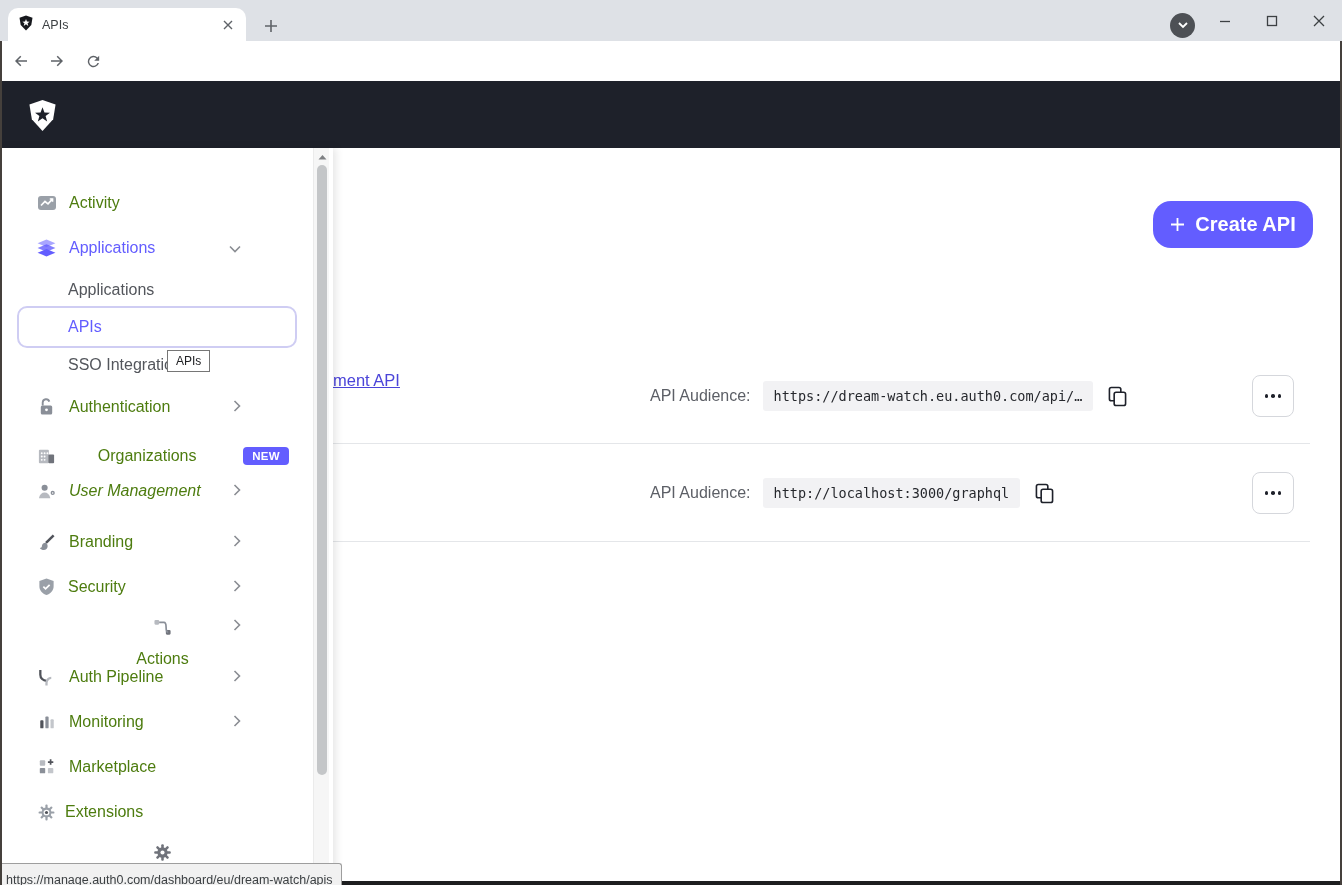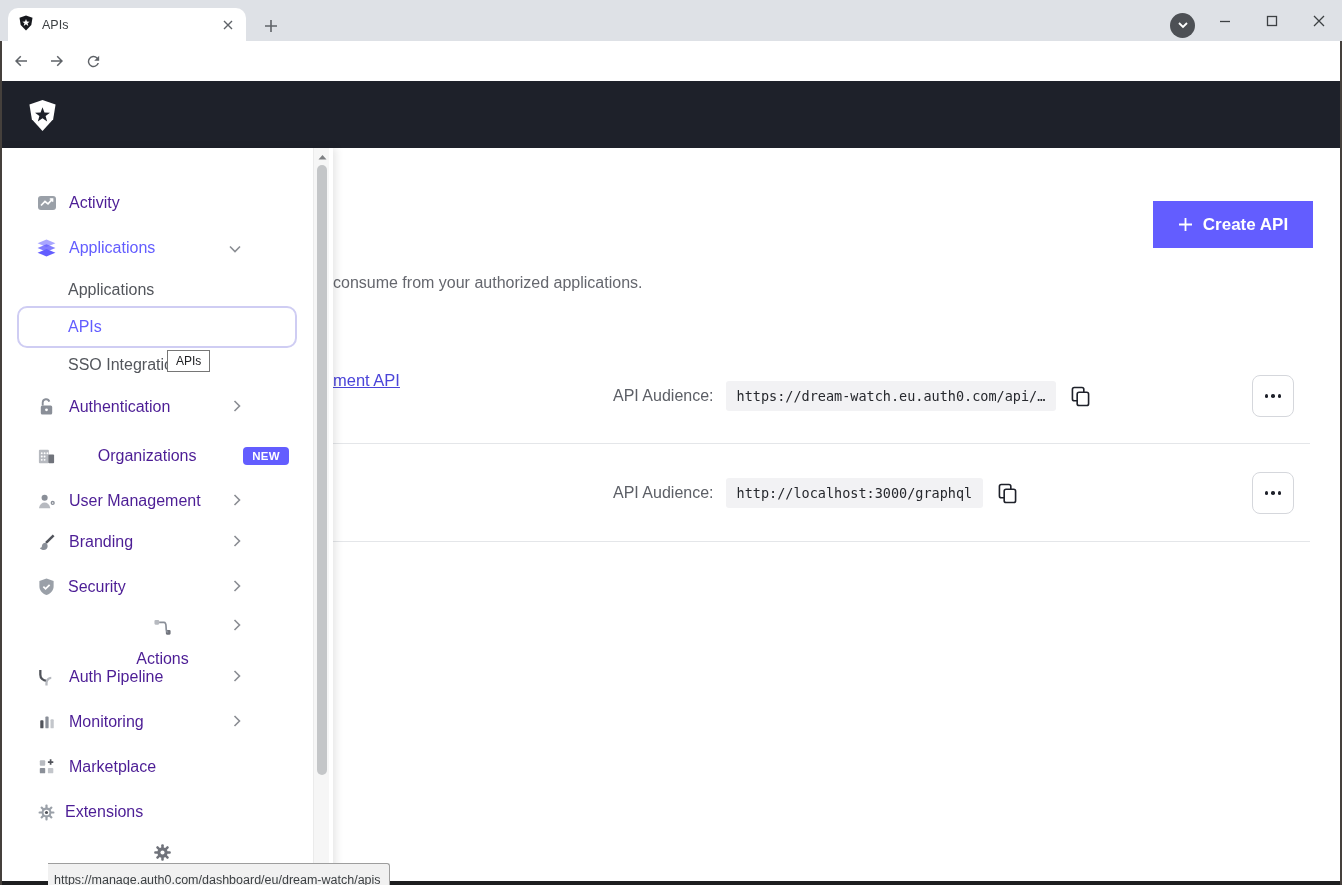--- a/index.html
+++ b/index.html
@@ -48,62 +48,62 @@
   .discuss-btn { border:1px solid #5d636f; border-radius:8px; height:44px; padding:0 24px; display:flex; align-items:center;
                  color:#e9eaee; font-size:15.5px; background:transparent; }
   .docs { display:flex; align-items:center; gap:9px; color:#e9eaee; font-size:15.5px; }
   .avatar { width:33px; height:33px; border-radius:50%;
             background:radial-gradient(circle at 50% 34%, #d9bb97 0 34%, #6a5640 35% 52%, #2b2c30 53% 100%);
             border:1px solid #e6e0d2; }
 
   
   .main { position:absolute; left:0; top:148px; width:1342px; height:737px; background:#fff; }
   .create-btn { position:absolute; left:1153px; top:53px; width:160px; height:47px; background:#635dff; border:none;
-                border-radius:0; color:#fff; font-size:17px; font-weight:bold; display:flex; align-items:center;
+                border-radius:18px; color:#fff; font-size:20px; font-weight:bold; display:flex; align-items:center;
                 justify-content:center; gap:10px; }
   .page-desc { position:absolute; left:333px; top:126px; font-size:16px; color:#65676e; white-space:nowrap; }
   .api-link { position:absolute; left:333px; top:223px; font-size:16.5px; font-weight:500; color:#4b44d9; white-space:nowrap; }
-  .aud-row { position:absolute; left:613px; height:40px; display:flex; align-items:center; gap:12px; }
+  .aud-row { position:absolute; left:650px; height:40px; display:flex; align-items:center; gap:12px; }
   .aud-row1 { top:228px; } .aud-row2 { top:325px; }
   .aud-label { font-size:16px; color:#5c5f66; }
   .aud-chip { background:#f2f2f4; border-radius:3px; height:30px; display:flex; align-items:center; padding:0 11px;
               font-family:"DejaVu Sans Mono", monospace; font-size:13.5px; color:#26282d; white-space:nowrap; }
   .copy-btn { width:24px; height:24px; display:flex; align-items:center; justify-content:center; }
   .menu-btn { position:absolute; left:1252px; width:42px; height:42px; background:#fff; border:1px solid #d5d7dc;
               border-radius:8px; display:flex; align-items:center; justify-content:center; gap:3px; }
   .menu-btn i { width:3.5px; height:3.5px; border-radius:50%; background:#1e212a; display:block; }
   .menu-btn1 { top:227px; } .menu-btn2 { top:324px; }
   .hr { position:absolute; left:0; right:32px; height:1px; background:#e4e6e9; }
   .hr1 { top:295px; } .hr2 { top:393px; }
 
   
   .sidebar { position:absolute; left:0; top:148px; width:333px; height:737px; background:#fff; z-index:20;
              box-shadow:3px 0 8px rgba(0,0,0,0.10); }
   .s-item { position:absolute; left:36px; right:44px; height:30px; display:flex; align-items:center; gap:12px; }
   .s-ic { width:21px; height:21px; flex:0 0 21px; display:flex; align-items:center; justify-content:center; }
-  .s-label { font-size:16px; color:#4c1d95; white-space:nowrap; }
+  .s-label { font-size:16px; color:#4d7c0f; white-space:nowrap; }
   .s-sub { left:68px; }
   .s-sub .s-label { color:#53565c; }
   .s-chev { position:absolute; right:48px; }
   .sel-box { position:absolute; left:17px; top:158px; width:280px; height:42px; border:2px solid #cfcdf3;
              border-radius:10px; display:flex; align-items:center; padding-left:49px; background:#fff; }
   .sel-box .s-label { color:#635dff; }
   .purple .s-label { color:#635dff; }
   .new-badge { background:#635dff; color:#fff; font-size:11.5px; font-weight:bold; letter-spacing:.3px;
                padding:3px 9px; border-radius:4px; margin-left:6px; }
   .tooltip { position:absolute; left:167px; top:202px; background:#fff; border:1px solid #767676; font-size:12px;
              color:#202124; padding:3px 8px; z-index:25; }
   .scrollbar { position:absolute; left:313px; top:0; width:16px; height:737px; background:#f6f6f6; border-left:1px solid #ebebeb; }
   .sb-arrow { position:absolute; left:0; top:2px; width:16px; height:14px; display:flex; align-items:center; justify-content:center; }
   .sb-thumb { position:absolute; left:3px; top:17px; width:10px; height:610px; background:#c4c6c8; border-radius:5px; }
 
   
   .statusbar { position:absolute; left:0; top:863px; height:22px; z-index:30; background:#f1f1f1;
                border:1px solid #9e9e9e; border-left:none; border-bottom:none; border-top-right-radius:3px;
-               display:flex; align-items:center; padding:10px 8px 0 6px;margin-left:48px; }
+               display:flex; align-items:center; padding:10px 8px 0 6px; }
   .statusbar span { font-size:12.5px; color:#3c4043; white-space:nowrap; }
   .bottomstrip { position:absolute; left:0; top:881px; width:1342px; height:4px; background:#1d1e20; z-index:26; }
   .edge { position:absolute; top:41px; width:2px; height:844px; background:#45403c; z-index:40; }
   .edge-l { left:0; } .edge-r { right:0; }
 </style>
 </head>
 <body>
 
 <div class="tabstrip">
   <div class="tab">
@@ -294,21 +294,20 @@
 </div>
 
 <div class="main">
   <button class="create-btn">
     <svg width="15" height="15" viewBox="0 0 15 15">
         <path d="M7.5 1v13M1 7.5h13" stroke="#fff" stroke-width="1.8"></path>
       </svg>
     <span>Create API</span>
   </button>
 
-  <div class="page-desc">consume from your authorized applications.</div>
 
   <a class="api-link" href="#">ment API</a>
 
   <div class="aud-row aud-row1">
     <span class="aud-label">API Audience:</span>
     <span class="aud-chip">https://dream-watch.eu.auth0.com/api/…</span>
     <span class="copy-btn">
       <svg width="19" height="21" viewBox="0 0 20 22" fill="none">
           <rect x="1.5" y="1.5" width="12" height="14" rx="2" stroke="#1e212a" stroke-width="1.7"></rect>
           <rect x="6.5" y="6.5" width="12" height="14" rx="2" stroke="#1e212a" stroke-width="1.7" fill="#fff"></rect>
@@ -412,21 +411,21 @@
             <circle cx="5" cy="13.5" r="1"></circle>
             <circle cx="8" cy="13.5" r="1"></circle>
           </g>
           <rect x="12" y="8" width="6" height="9" rx="1" fill="#70737b"></rect>
         </svg>
     </span>
     <span class="s-label">Organizations</span>
     <span class="new-badge">NEW</span>
   </div>
 
-  <div class="s-item" style="top:338px;">
+  <div class="s-item" style="top:328px;font-style:italic;">
     <span class="s-ic">
       <svg width="20" height="19" viewBox="0 0 21 20">
           <circle cx="8" cy="6" r="3.2" fill="#8a8f98"></circle>
           <path d="M2 17c.6-4 3.2-6 6-6s5.4 2 6 6z" fill="#b7bac0"></path>
           <circle cx="16.5" cy="11.5" r="2.2" fill="#8a8f98"></circle>
           <circle cx="16.5" cy="11.5" r=".8" fill="#fff"></circle>
         </svg>
     </span>
     <span class="s-label">User Management</span>
     <span class="s-chev">

